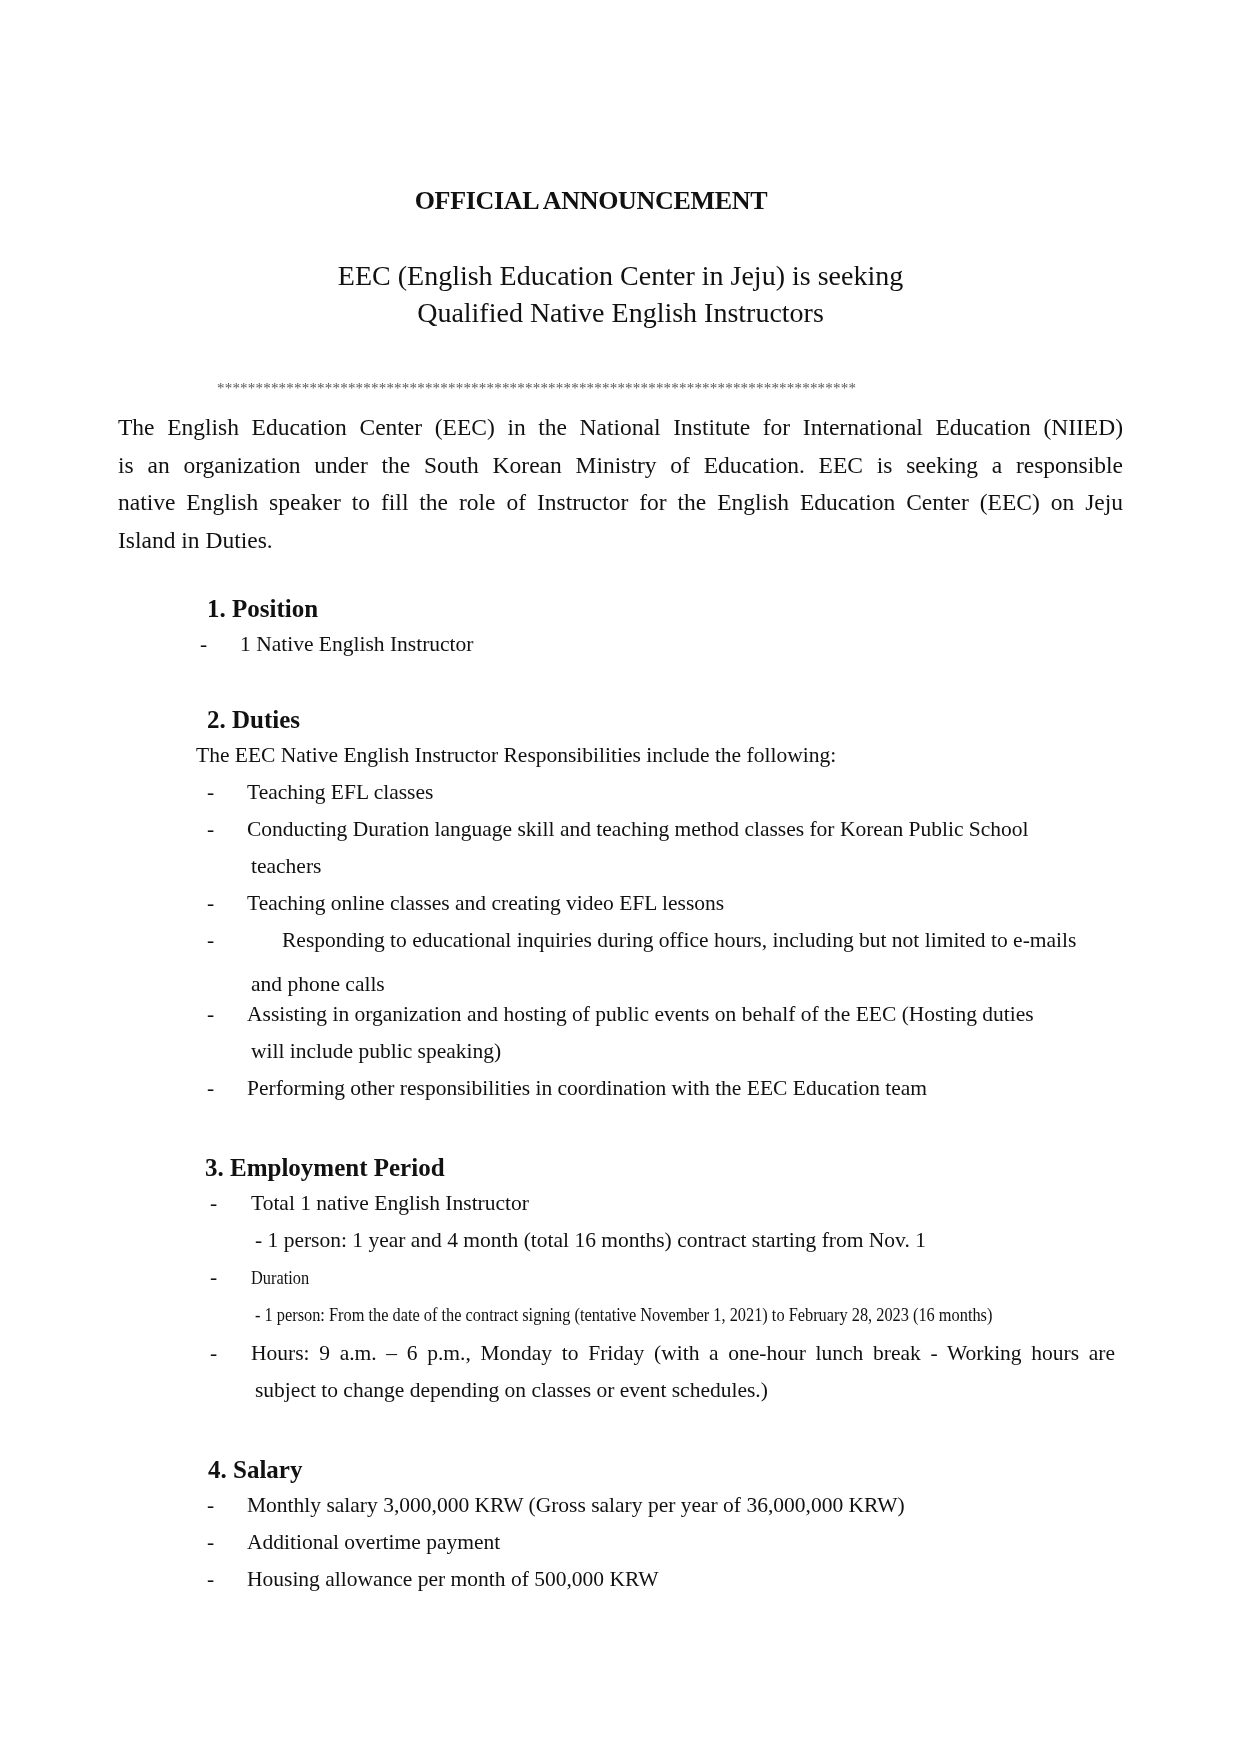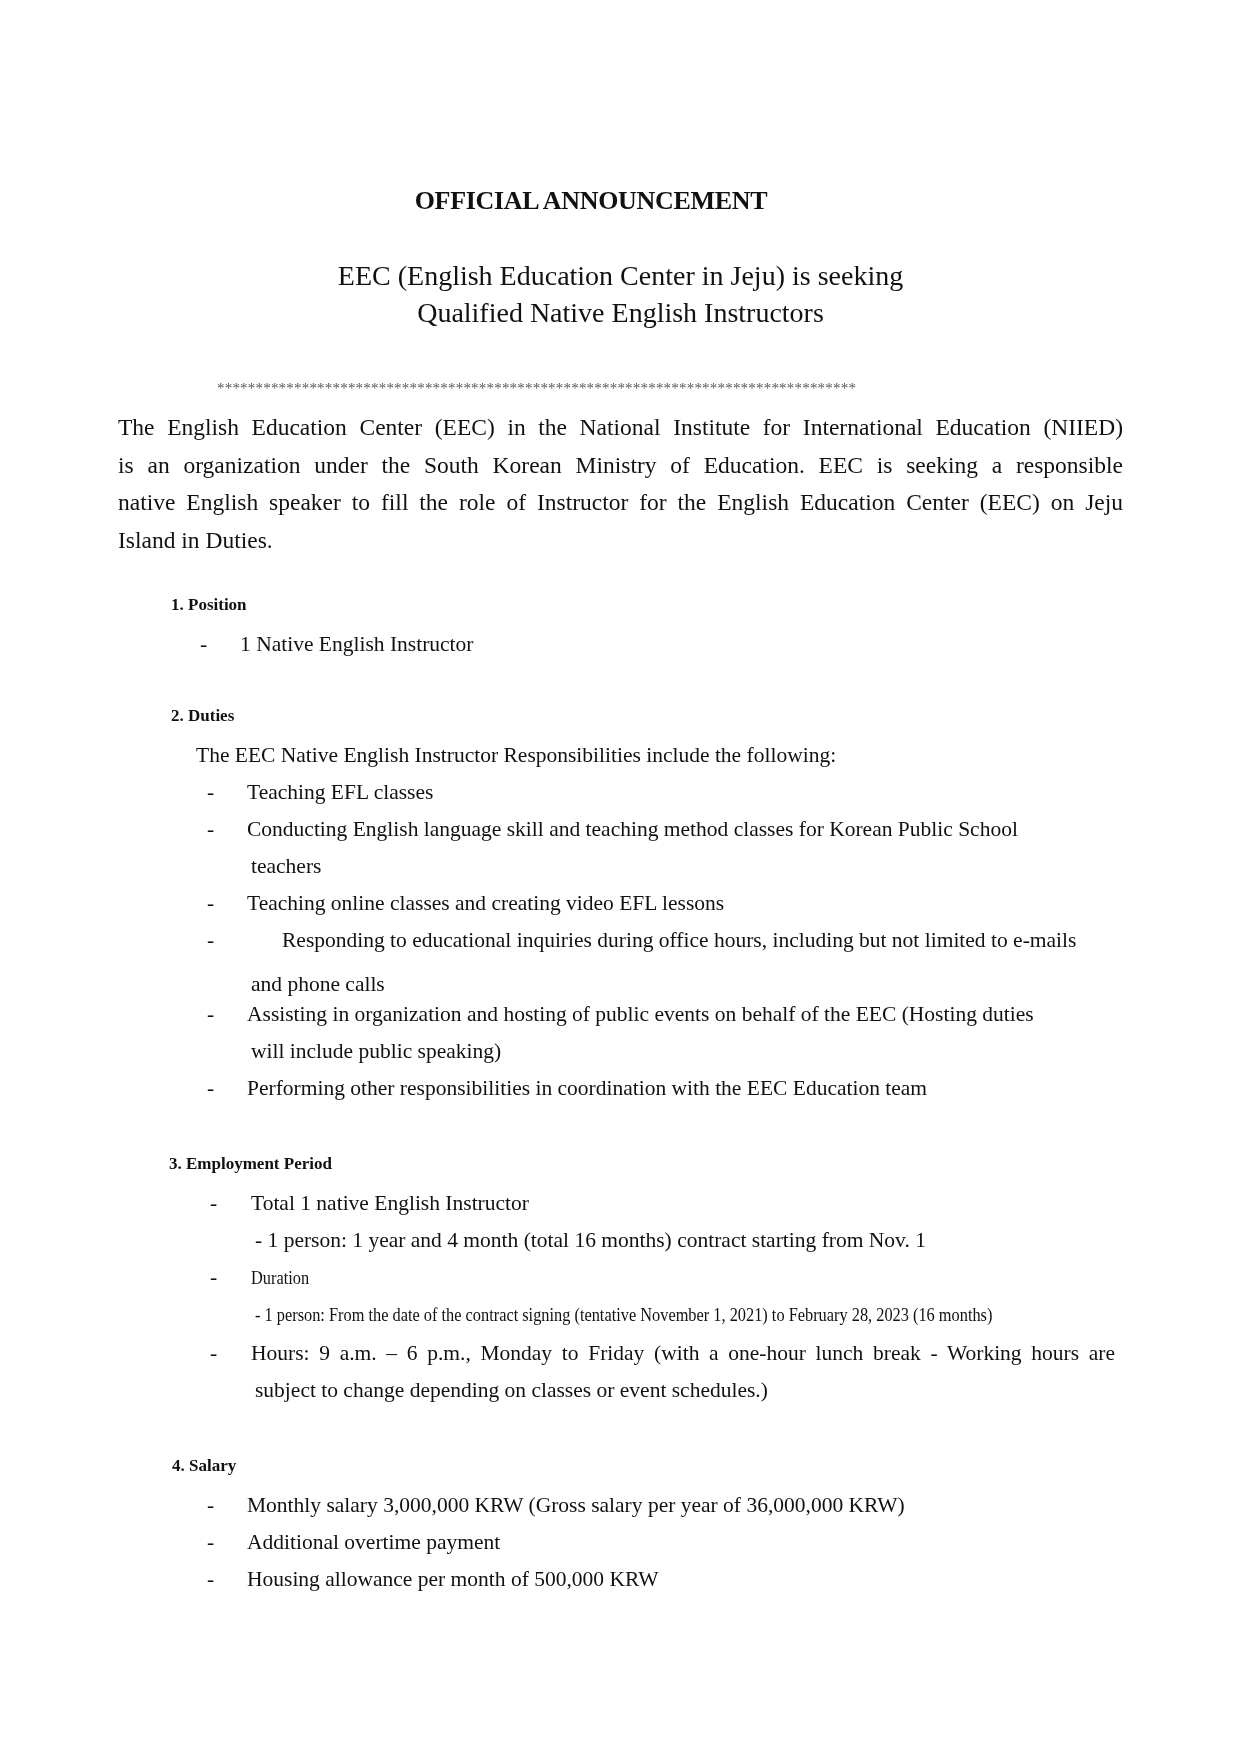--- a/index.html
+++ b/index.html
@@ -51,21 +51,22 @@
     }
     .intro-line {
       display: block;
       text-align: justify;
       text-align-last: justify;
       height: 37.5px;
     }
     .intro-line.last { text-align-last: left; }
     .heading {
       font-weight: bold;
-      font-size: 17px;
+      font-size: 25px;
+      margin-left: 36px;
     }
     .body-text { font-size: 21.5px; }
     .dash { font-size: 21.5px; }
     .small-text {
       font-size: 19px;
       transform: scaleX(0.86);
       transform-origin: left center;
     }
     .justify-line {
       text-align: justify;
@@ -99,21 +100,21 @@
   </div>
 
   <div>
     <div class="abs heading" style="left:171px; top:706px;">2. Duties</div>
     <div class="abs body-text" style="left:196px; top:743px;">The EEC Native English Instructor Responsibilities include the following:</div>
 
     <div class="abs dash" style="left:207px; top:780px;">-</div>
     <div class="abs body-text" style="left:247px; top:780px;">Teaching EFL classes</div>
 
     <div class="abs dash" style="left:207px; top:817px;">-</div>
-    <div class="abs body-text" style="left:247px; top:817px;">Conducting English language skill and teaching method classes for Korean Public School</div>
+    <div class="abs body-text" style="left:247px; top:817px;">Conducting Duration language skill and teaching method classes for Korean Public School</div>
     <div class="abs body-text" style="left:251px; top:854px;">teachers</div>
 
     <div class="abs dash" style="left:207px; top:891px;">-</div>
     <div class="abs body-text" style="left:247px; top:891px;">Teaching online classes and creating video EFL lessons</div>
 
     <div class="abs dash" style="left:207px; top:928px;">-</div>
     <div class="abs body-text" style="left:247px; top:928px;margin-left:35px;">Responding to educational inquiries during office hours, including but not limited to e-mails</div>
     <div class="abs body-text" style="left:251px; top:965px;margin-top:7px;">and phone calls</div>
 
     <div class="abs dash" style="left:207px; top:1002px;">-</div>

